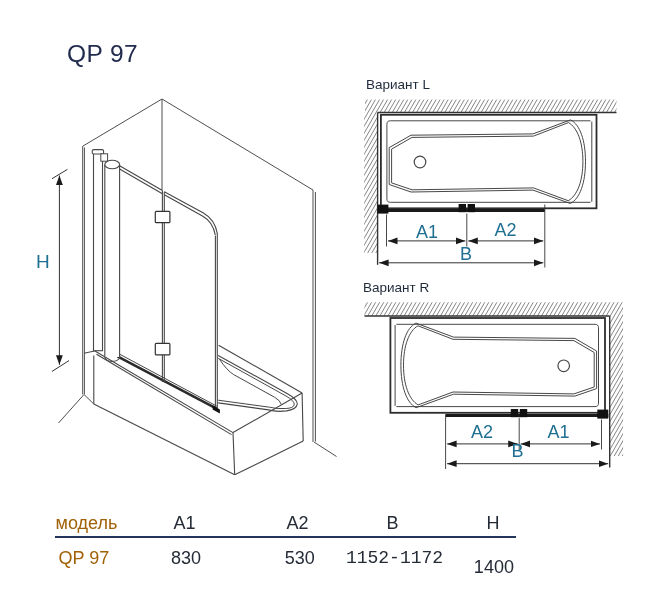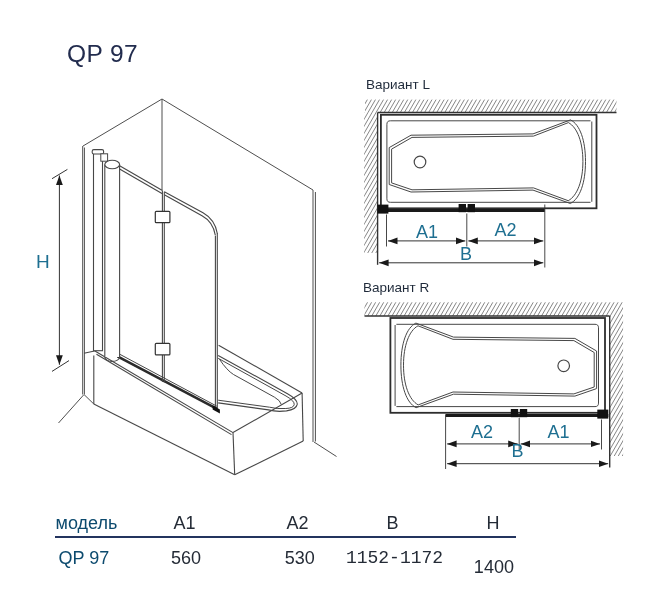--- a/index.html
+++ b/index.html
@@ -7,21 +7,21 @@
        font-family:"Liberation Sans","DejaVu Sans",sans-serif;}
   #stage{position:absolute;left:0;top:0;width:672px;height:600px;}
   .title{position:absolute;left:67px;top:40px;font-size:24.5px;letter-spacing:0.4px;
          color:#222c4e;}
   svg{position:absolute;left:0;top:0;}
   svg text{font-family:"Liberation Sans","DejaVu Sans",sans-serif;}
   .teal-label{fill:#1e6f91;font-size:18px;}
   .teal-label-h{fill:#1e6f91;font-size:19px;}
   .variant-label{fill:#1f2a3a;font-size:13.5px;}
   .tbl{position:absolute;color:#242b36;font-size:18px;}
-  .tbl.navy{color:#0c4a6e;}
+  .tbl.navy{color:#a16207;}
   .tbl.center{transform:translateX(-50%);}
   .tbl-rule{position:absolute;background:#23345e;}
 </style>
 </head>
 <body>
 
 <div id="stage">
 
   <div class="title">QP 97</div>
 
@@ -166,19 +166,19 @@
   </svg>
 
   <div>
     <span class="tbl navy" style="left:55.5px;top:512.5px;">модель</span>
     <span class="tbl center" style="left:184.4px;top:512.5px;">A1</span>
     <span class="tbl center" style="left:297.4px;top:512.5px;">A2</span>
     <span class="tbl center" style="left:392.6px;top:512.5px;">B</span>
     <span class="tbl center" style="left:493.1px;top:512.5px;">H</span>
     <div class="tbl-rule" style="left:54.9px;top:535.8px;width:461.3px;height:2.3px;"></div>
     <span class="tbl navy" style="left:58.5px;top:547.5px;">QP 97</span>
-    <span class="tbl center" style="left:186px;top:547.5px;">560</span>
+    <span class="tbl center" style="left:186px;top:547.5px;">830</span>
     <span class="tbl center" style="left:299.7px;top:547.5px;">530</span>
     <span class="tbl center" style="left:394.5px;top:547.5px;font-family:Liberation Mono, monospace;">1152-1172</span>
     <span class="tbl center" style="left:493.9px;top:557px;">1400</span>
   </div>
 
 </div>
 
 </body></html>

